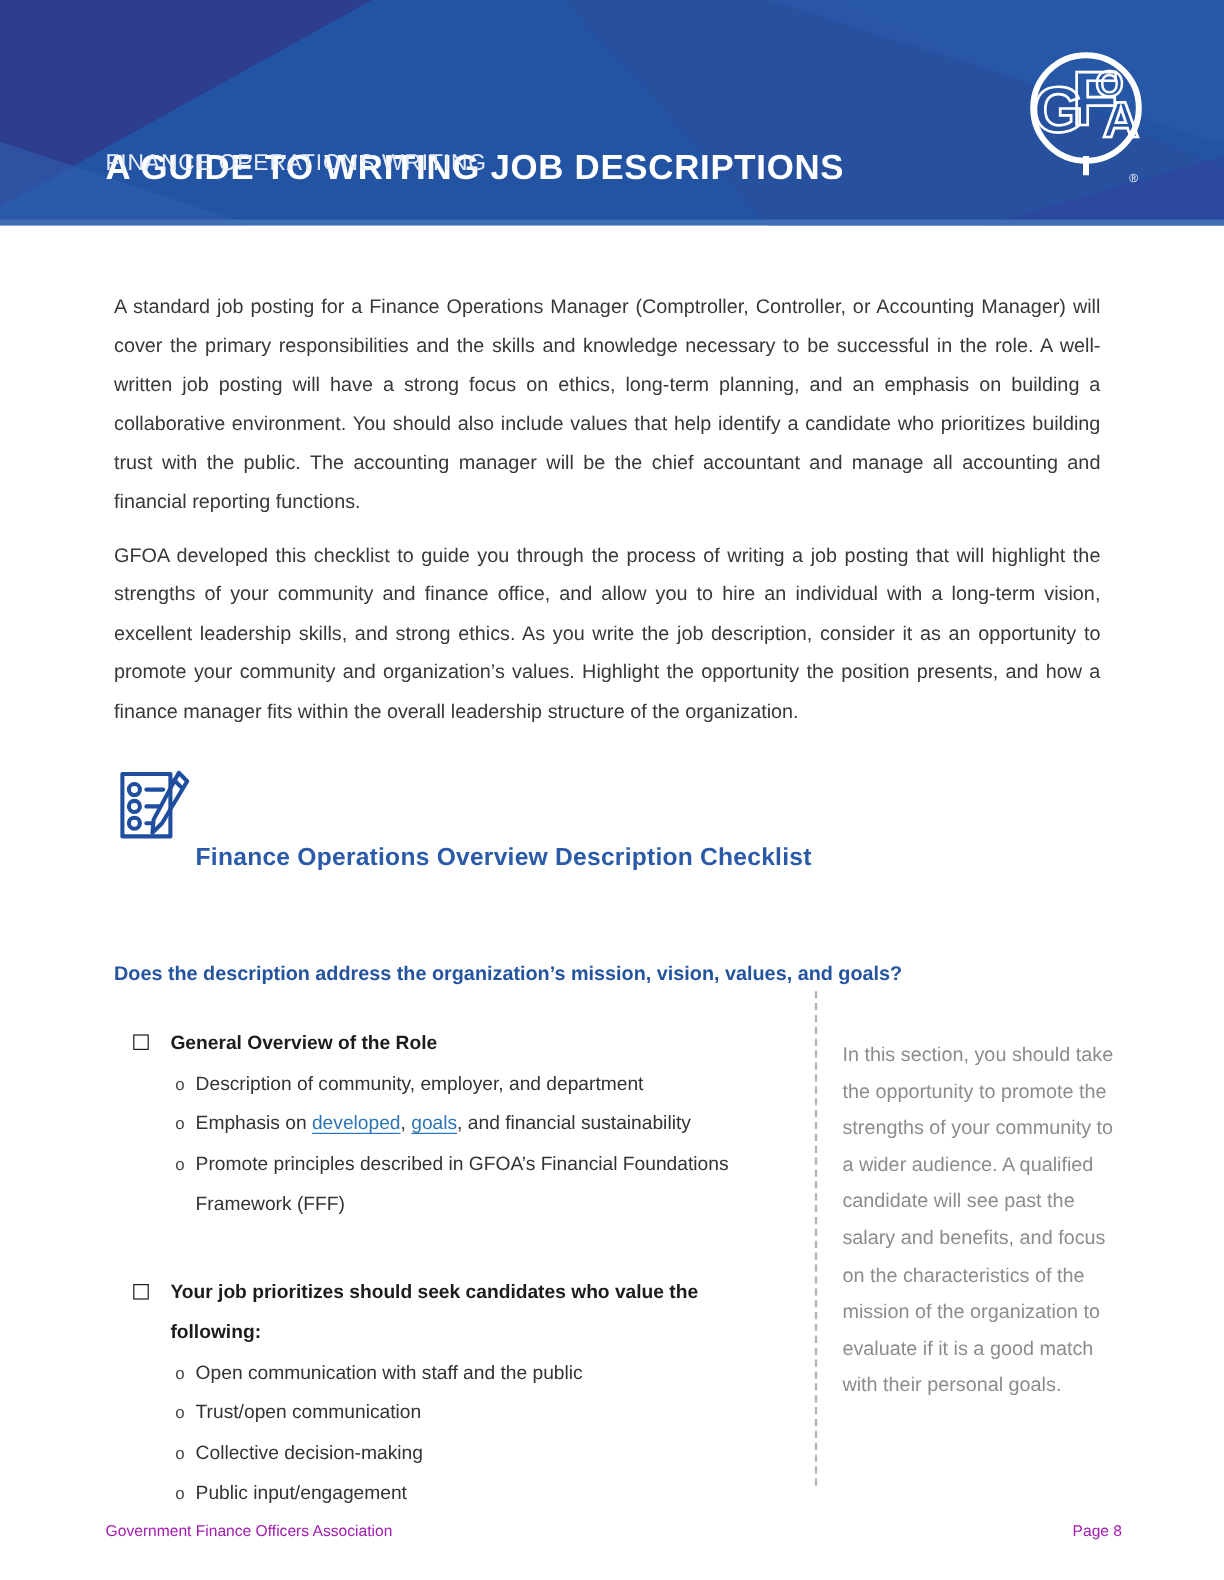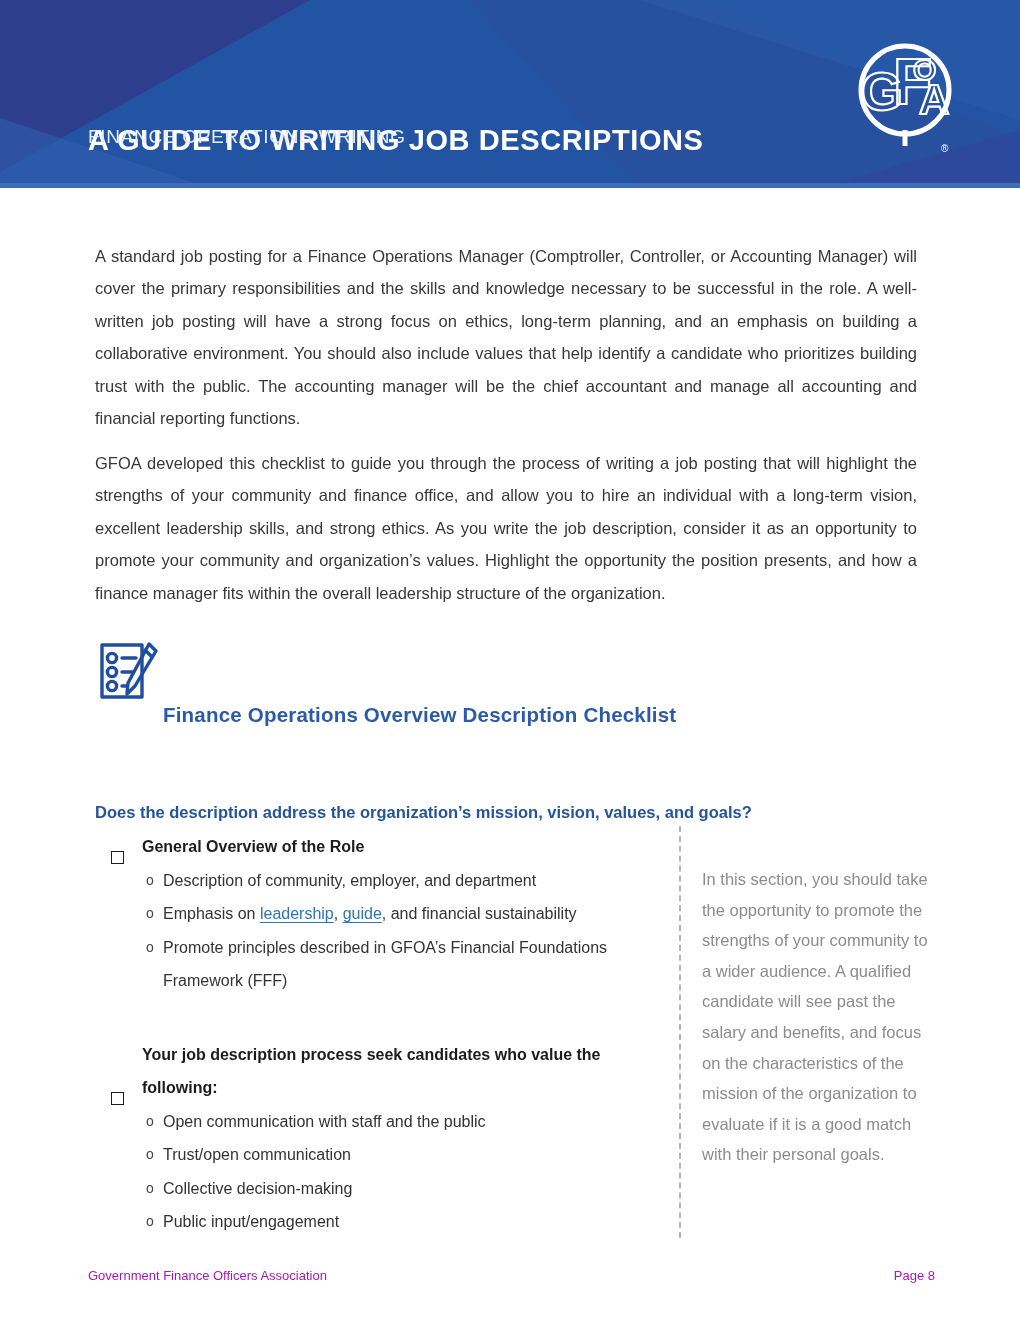--- a/index.html
+++ b/index.html
@@ -38,21 +38,21 @@
     font-size:20.5px; font-weight:bold; color:#2b5ba8; letter-spacing:0.2px;
   }
   .question-line {
     position:absolute; left:95px; top:771px;
     font-size:16.5px; font-weight:bold; color:#24549e;margin-top:32px;
   }
 
   
   .checklist { position:absolute; left:108px; top:830px; width:525px; }
   .check-section { margin-bottom:40px; }
-  .section-title-row { display:flex; align-items:flex-end; }
+  .section-title-row { display:flex; align-items:flex-start;margin-top:23px; }
   .checkbox {
     flex:0 0 auto; width:13px; height:13px; border:1.7px solid #1c1c1c;
     margin:9px 18px 0 3px; background:#fff;
   }
   .section-title {
     font-size:16px; font-weight:bold; color:#1c1c1c; line-height:33.5px;
   }
   ul.section-items { list-style:none; }
   ul.section-items li {
     position:relative; padding-left:55px; font-size:16px; line-height:33.5px; color:#333333;
@@ -139,29 +139,29 @@
   <div class="question-line">Does the description address the organization’s mission, vision, values, and goals?</div>
 
   <div class="checklist">
     <div class="check-section">
       <div class="section-title-row">
         <span class="checkbox"></span>
         <span class="section-title">General Overview of the Role</span>
       </div>
       <ul class="section-items">
           <li><span class="o-bullet">o</span>Description of community, employer, and department</li>
-          <li><span class="o-bullet">o</span>Emphasis on <a class="doc-link" href="#">leadership</a>, <a class="doc-link" href="#">guide</a>, and financial sustainability</li>
+          <li><span class="o-bullet">o</span>Emphasis on <a class="doc-link" href="#">developed</a>, <a class="doc-link" href="#">goals</a>, and financial sustainability</li>
           <li><span class="o-bullet">o</span>Promote principles described in GFOA’s Financial Foundations Framework (FFF)</li>
         </ul>
     </div>
 
     <div class="check-section">
       <div class="section-title-row">
         <span class="checkbox"></span>
-        <span class="section-title">Your job description process seek candidates who value the following:</span>
+        <span class="section-title">Your job prioritizes should seek candidates who value the following:</span>
       </div>
       <ul class="section-items">
           <li><span class="o-bullet">o</span>Open communication with staff and the public</li>
           <li><span class="o-bullet">o</span>Trust/open communication</li>
           <li><span class="o-bullet">o</span>Collective decision-making</li>
           <li><span class="o-bullet">o</span>Public input/engagement</li>
         </ul>
     </div>
   </div>
 

